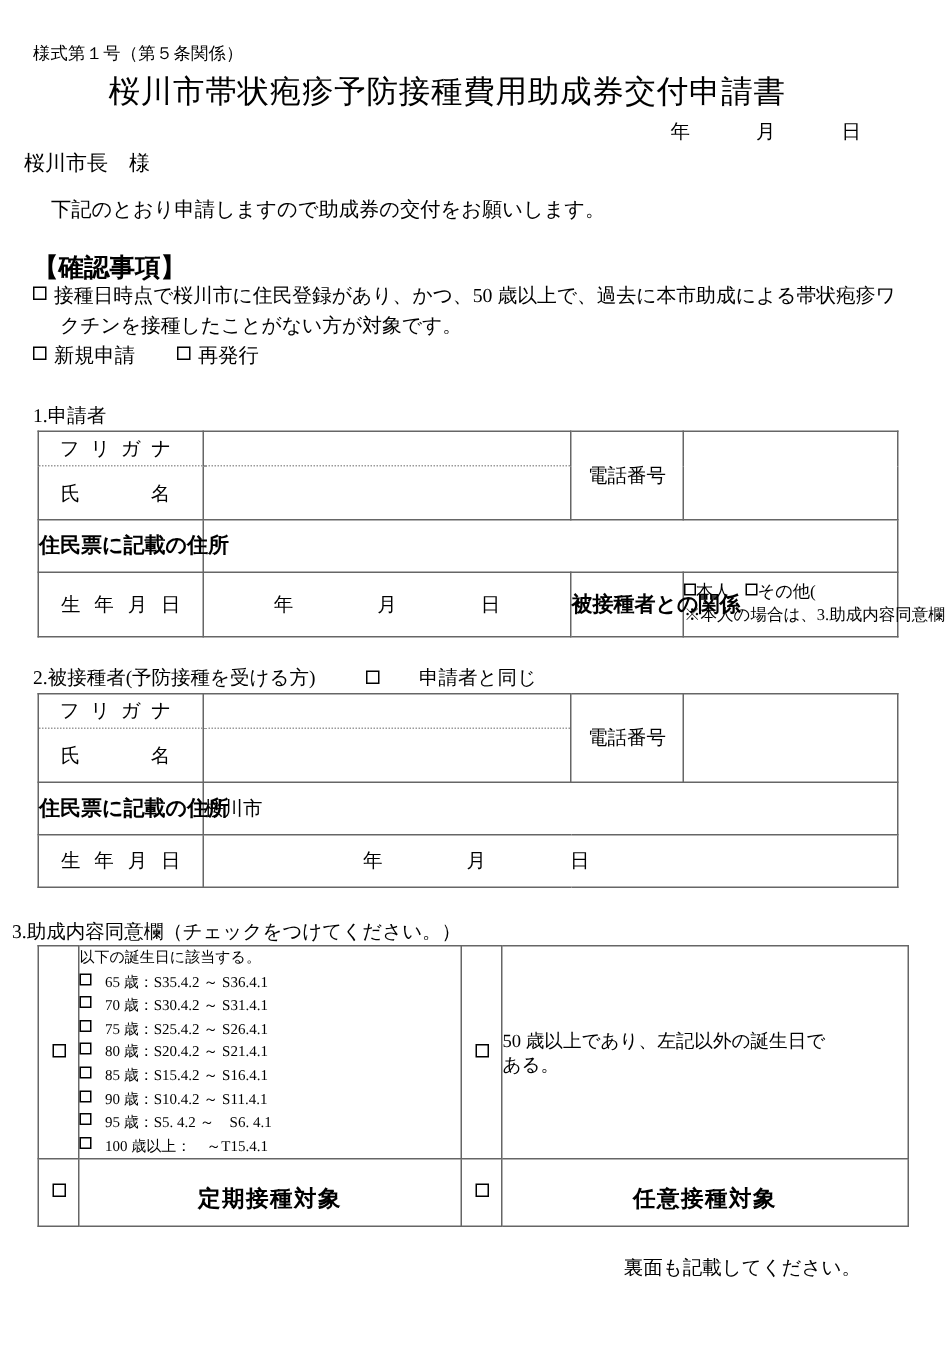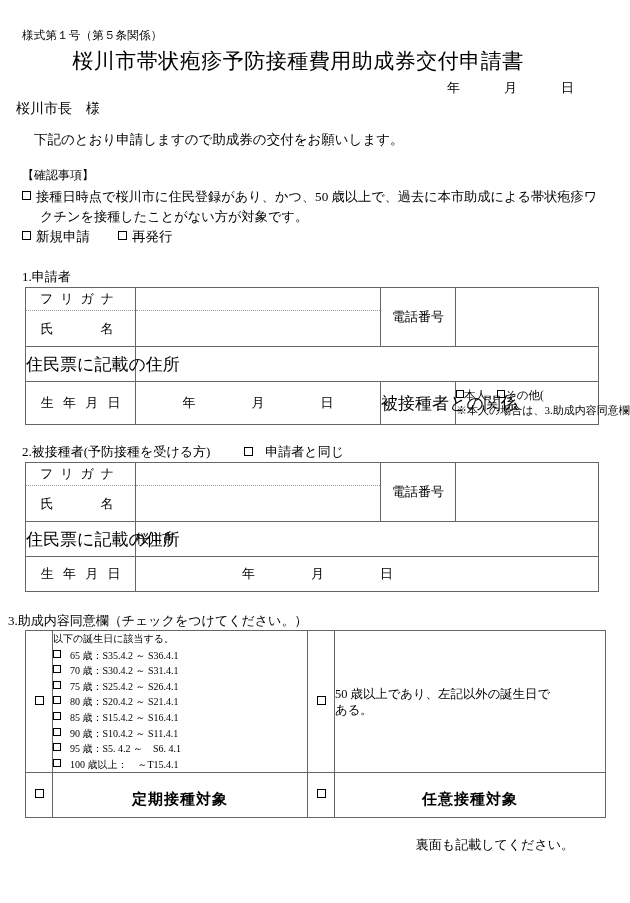--- a/index.html
+++ b/index.html
@@ -67,22 +67,22 @@
     top: 131px;
     font-size: 13.5px;
     white-space: nowrap;
   }
 
   
   .confirm-title {
     position: absolute;
     left: 22px;
     top: 167px;
-    font-size: 12px;
-    font-weight: normal;
+    font-size: 17px;
+    font-weight: bold;
     white-space: nowrap;
   }
   .confirm-item1 {
     position: absolute;
     left: 22px;
     top: 187px;
     width: 592px;
     font-size: 13.2px;
     line-height: 20px;
   }
@@ -114,21 +114,21 @@
   .sec-head {
     position: absolute;
     font-size: 13px;
     white-space: nowrap;
   }
   #sec1-head { left: 22px; top: 268px; }
   #sec2-head { left: 22px; top: 443px; }
   #sec3-head { left: 8px; top: 612px; }
   .sec-head .samebox { display: inline-block; margin-left: 34px; }
   .sec-head .samebox .cbox { vertical-align: 0px; }
-  .sec-head .samelabel { margin-left: 12px; }
+  .sec-head .samelabel { margin-left: 26px; }
 
   
   table.form {
     position: absolute;
     border-collapse: collapse;
     table-layout: fixed;
     font-size: 13px;
   }
   table.form td {
     border: 1px solid #666666;
@@ -139,22 +139,23 @@
     text-align: center;
     font-size: 13px;
     white-space: nowrap;
     margin-top: 10px;
   }
   .lbl-spread {
     letter-spacing: 7px;
     padding-left: 7px;
   }
   .lbl-small {
-    font-size: 17px;
+    font-size: 14px;
     letter-spacing: 0px;
+    font-weight: bold;
   }
   .dashed-bottom { border-bottom: 1px dotted #9a9a9a !important; }
   .no-top { border-top: none !important; }
 
   
   #tbl-applicant { left: 25px; top: 287px; width: 573px; }
   #tbl-vaccinee  { left: 25px; top: 462px; width: 573px; }
 
   .cell-pad { padding-left: 8px; }
 

